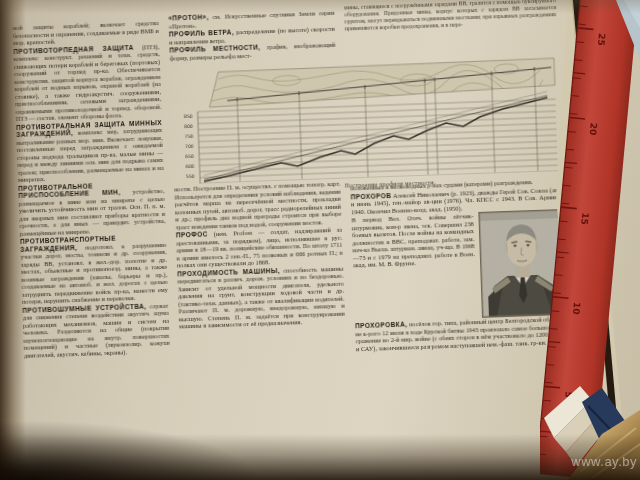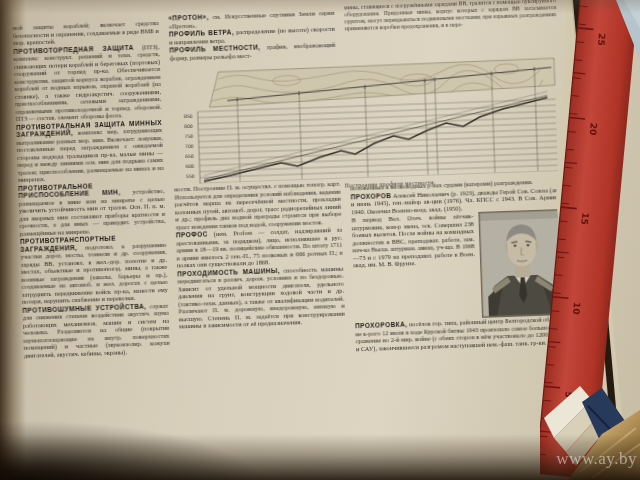--- a/index.html
+++ b/index.html
@@ -35,22 +35,22 @@
     font-size:5.9px;color:#3a332a;letter-spacing:.3px;}
   
   .prohorov-row{display:flex;gap:5px;margin-top:1px;}
   .beside{width:122px;font-size:6.3px;line-height:7.5px;text-align:justify;}
   .photo{width:82px;height:104px;flex:0 0 82px;border:1px solid #6e6656;
     background:linear-gradient(135deg,#a8a497 0%,#bdb9ac 55%,#a29d8f 100%);
     box-shadow:inset 0 0 6px rgba(60,50,40,.35);}
   
   .right-strip{position:absolute;left:540px;top:0;width:100px;height:480px;}
   
-  .watermark{position:absolute;right:3px;bottom:11px;font-family:Liberation Serif, serif;
-    font-size:17px;color:rgba(255,255,255,.48);letter-spacing:.5px;filter:blur(.4px);}
+  .watermark{position:absolute;right:3px;bottom:11px;font-family:Liberation Sans, sans-serif;
+    font-size:13px;color:rgba(255,255,255,.48);letter-spacing:.5px;filter:blur(.4px);}
 </style>
 </head>
 <body>
 
 <div id="canvas">
 
   <div class="page-content">
 
     <div class="col col-left">
       <p class="entry"><span>ной защиты кораблей; включает средства безопасности и охранения, создаваемые в ряде ВМБ и мор. крепостей.</span></p>

